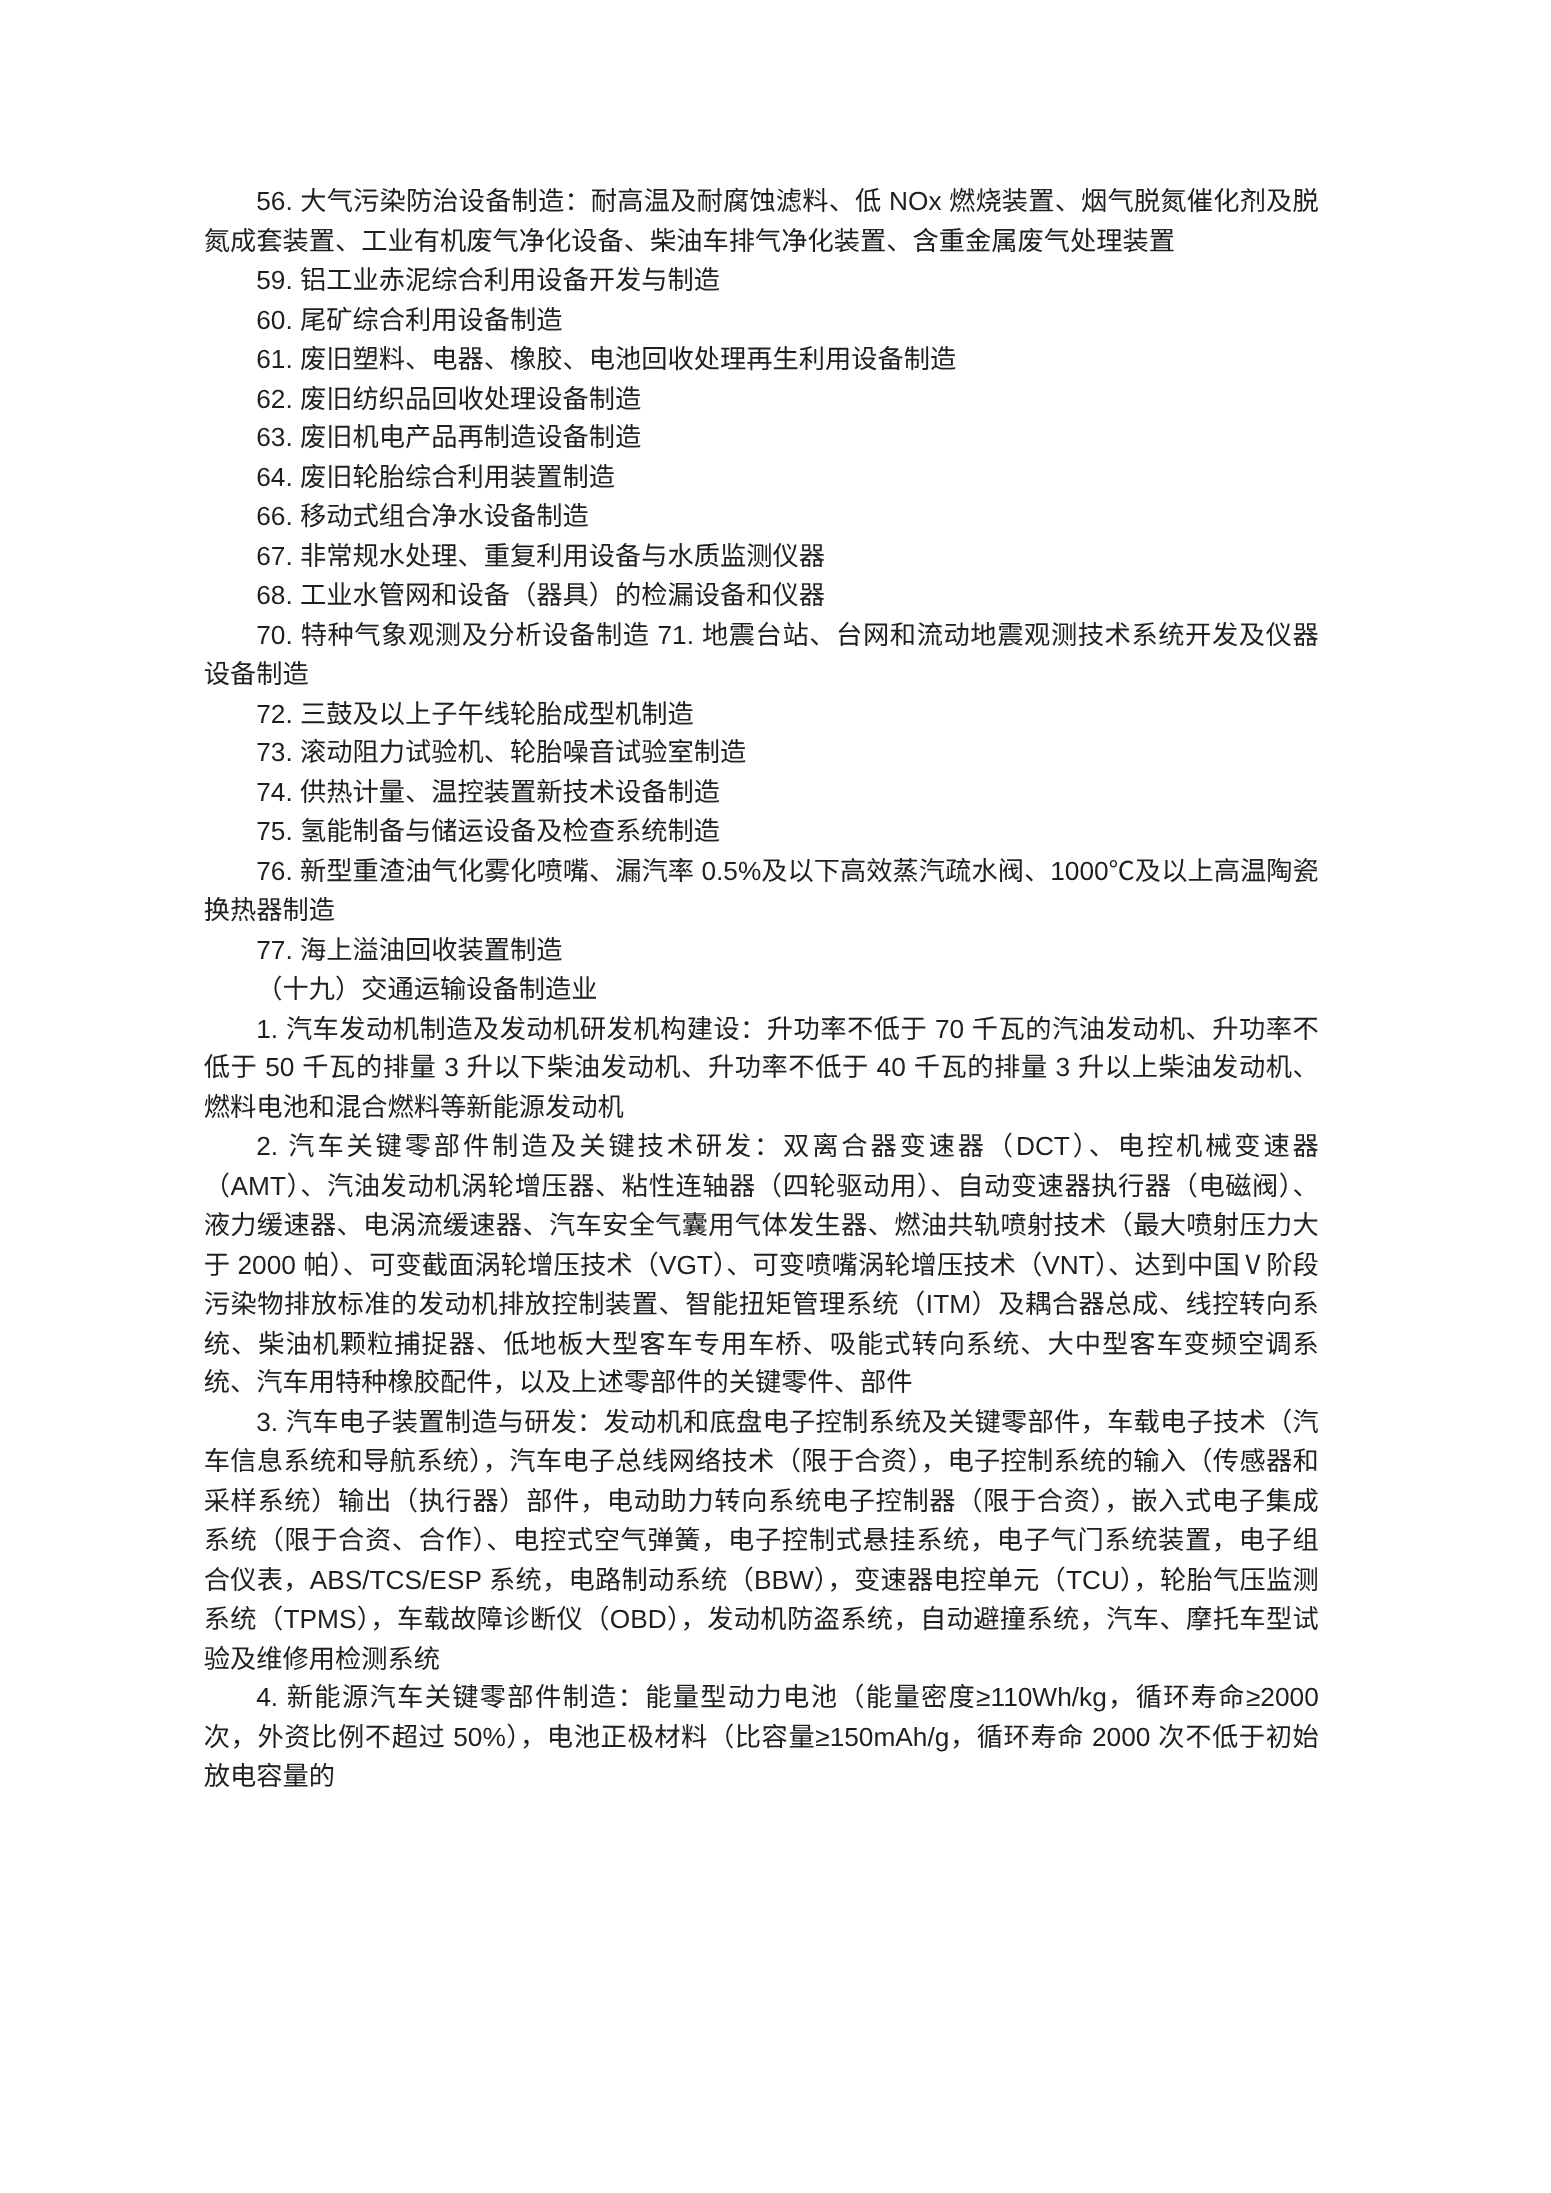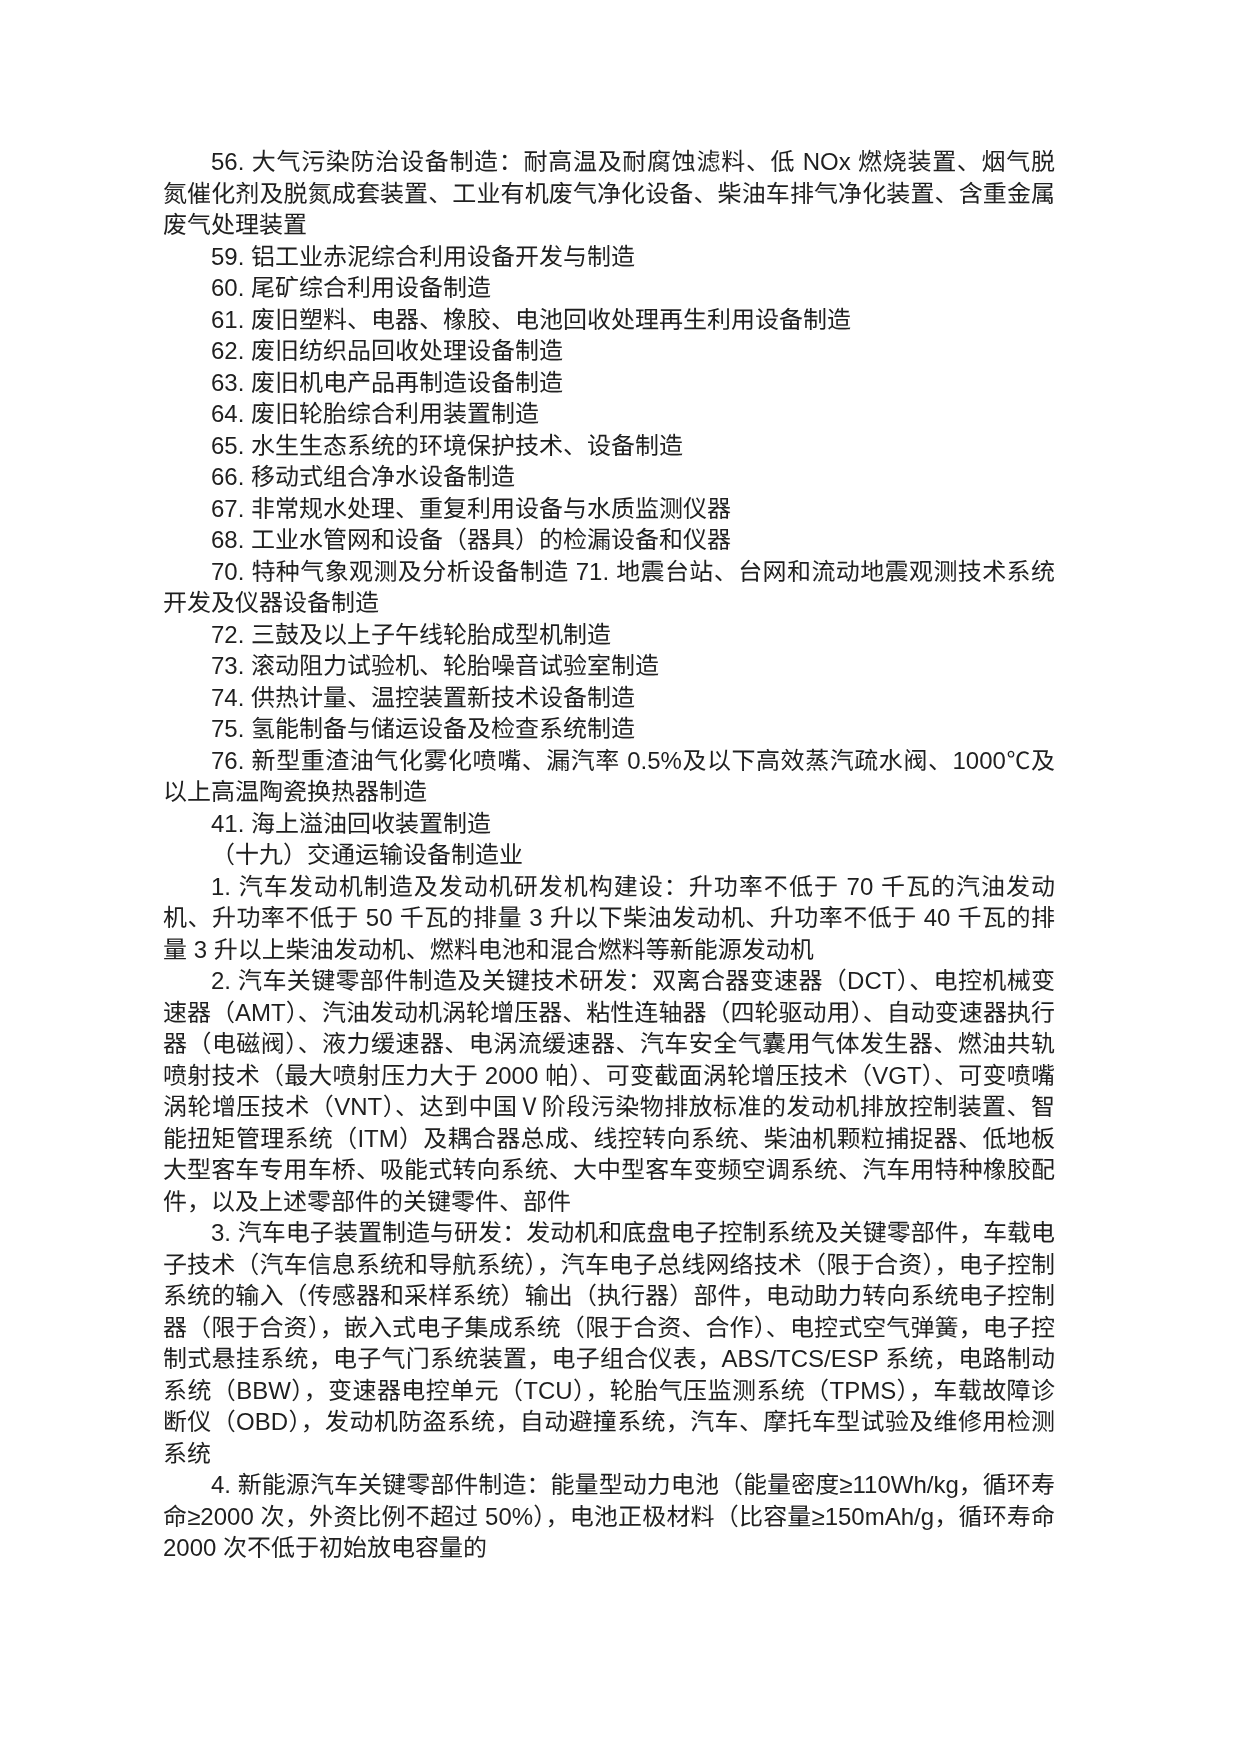--- a/index.html
+++ b/index.html
@@ -17,51 +17,50 @@
   .doc-content {
     position: absolute;
     left: 163px;
     top: 146px;
     width: 892px;
   }
   p.para {
     margin: 0;
     padding: 0;
     text-indent: 2em;
-    font-size: 24px;
+    font-size: 21px;
     line-height: 31.5px;
     color: #1f1f1f;
     text-align: justify;
     text-justify: inter-ideograph;
     font-family: "Liberation Sans", serif;
     word-break: break-word;
   }
 </style>
 </head>
 <body>
 
 <div class="page">
   <div class="doc-content">
       <p class="para">56. 大气污染防治设备制造：耐高温及耐腐蚀滤料、低 NOx 燃烧装置、烟气脱氮催化剂及脱氮成套装置、工业有机废气净化设备、柴油车排气净化装置、含重金属废气处理装置</p>
       <p class="para">59. 铝工业赤泥综合利用设备开发与制造</p>
       <p class="para">60. 尾矿综合利用设备制造</p>
       <p class="para">61. 废旧塑料、电器、橡胶、电池回收处理再生利用设备制造</p>
       <p class="para">62. 废旧纺织品回收处理设备制造</p>
       <p class="para">63. 废旧机电产品再制造设备制造</p>
       <p class="para">64. 废旧轮胎综合利用装置制造</p>
-      <p class="para">65. 水生生态系统的环境保护技术、设备制造</p>
       <p class="para">66. 移动式组合净水设备制造</p>
       <p class="para">67. 非常规水处理、重复利用设备与水质监测仪器</p>
       <p class="para">68. 工业水管网和设备（器具）的检漏设备和仪器</p>
       <p class="para">70. 特种气象观测及分析设备制造 71. 地震台站、台网和流动地震观测技术系统开发及仪器设备制造</p>
       <p class="para">72. 三鼓及以上子午线轮胎成型机制造</p>
       <p class="para">73. 滚动阻力试验机、轮胎噪音试验室制造</p>
       <p class="para">74. 供热计量、温控装置新技术设备制造</p>
       <p class="para">75. 氢能制备与储运设备及检查系统制造</p>
       <p class="para">76. 新型重渣油气化雾化喷嘴、漏汽率 0.5%及以下高效蒸汽疏水阀、1000℃及以上高温陶瓷换热器制造</p>
-      <p class="para">41. 海上溢油回收装置制造</p>
+      <p class="para">77. 海上溢油回收装置制造</p>
       <p class="para">（十九）交通运输设备制造业</p>
       <p class="para">1. 汽车发动机制造及发动机研发机构建设：升功率不低于 70 千瓦的汽油发动机、升功率不低于 50 千瓦的排量 3 升以下柴油发动机、升功率不低于 40 千瓦的排量 3 升以上柴油发动机、燃料电池和混合燃料等新能源发动机</p>
       <p class="para">2. 汽车关键零部件制造及关键技术研发：双离合器变速器（DCT）、电控机械变速器（AMT）、汽油发动机涡轮增压器、粘性连轴器（四轮驱动用）、自动变速器执行器（电磁阀）、液力缓速器、电涡流缓速器、汽车安全气囊用气体发生器、燃油共轨喷射技术（最大喷射压力大于 2000 帕）、可变截面涡轮增压技术（VGT）、可变喷嘴涡轮增压技术（VNT）、达到中国Ⅴ阶段污染物排放标准的发动机排放控制装置、智能扭矩管理系统（ITM）及耦合器总成、线控转向系统、柴油机颗粒捕捉器、低地板大型客车专用车桥、吸能式转向系统、大中型客车变频空调系统、汽车用特种橡胶配件，以及上述零部件的关键零件、部件</p>
       <p class="para">3. 汽车电子装置制造与研发：发动机和底盘电子控制系统及关键零部件，车载电子技术（汽车信息系统和导航系统），汽车电子总线网络技术（限于合资），电子控制系统的输入（传感器和采样系统）输出（执行器）部件，电动助力转向系统电子控制器（限于合资），嵌入式电子集成系统（限于合资、合作）、电控式空气弹簧，电子控制式悬挂系统，电子气门系统装置，电子组合仪表，ABS/TCS/ESP 系统，电路制动系统（BBW），变速器电控单元（TCU），轮胎气压监测系统（TPMS），车载故障诊断仪（OBD），发动机防盗系统，自动避撞系统，汽车、摩托车型试验及维修用检测系统</p>
       <p class="para">4. 新能源汽车关键零部件制造：能量型动力电池（能量密度≥110Wh/kg，循环寿命≥2000 次，外资比例不超过 50%），电池正极材料（比容量≥150mAh/g，循环寿命 2000 次不低于初始放电容量的</p>
     </div>
 </div>
 
 </body></html>

